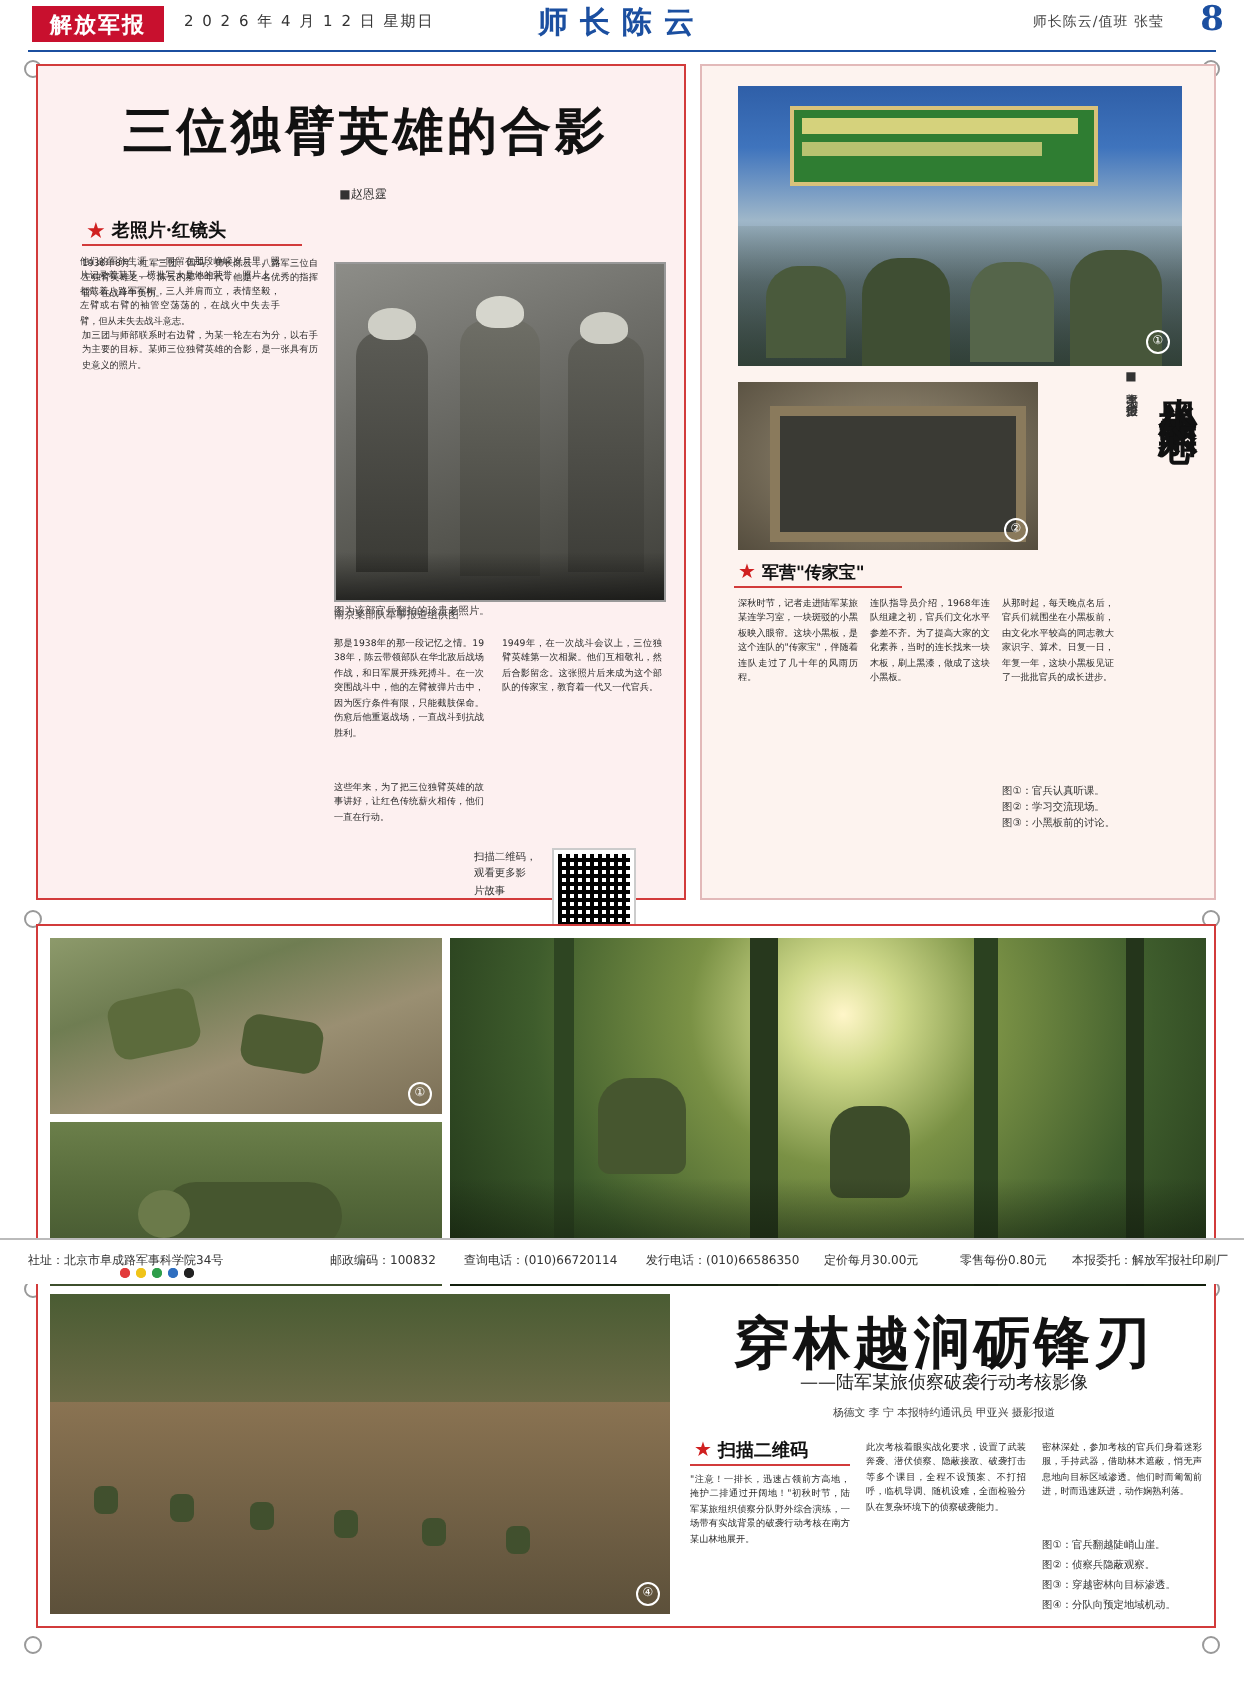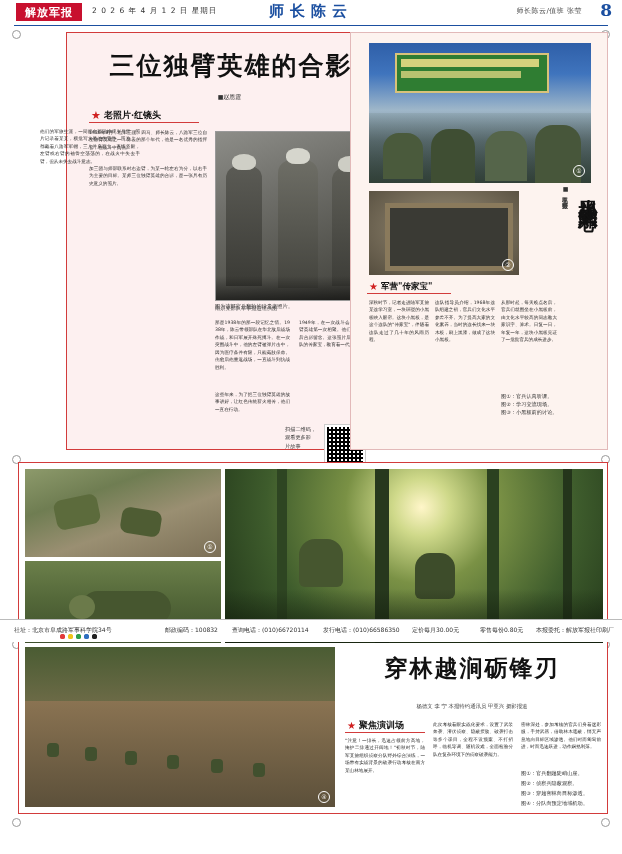--- a/index.html
+++ b/index.html
@@ -24,21 +24,21 @@
              font-size:15px;font-weight:bold;color:#1b4fa0;letter-spacing:6px;
              font-family:"DejaVu Serif","Liberation Serif",serif;}
   .editor{position:absolute;right:40px;top:6px;font-size:7px;color:#444;letter-spacing:.5px;}
   .pagenum{position:absolute;right:10px;top:0px;font-size:17px;font-weight:bold;color:#1b4fa0;
            font-family:"DejaVu Serif","Liberation Serif",serif;}
   .rule{position:absolute;left:14px;top:25px;width:594px;height:1px;background:#1b4fa0;}
 
   
   .box{position:absolute;box-sizing:border-box;}
   .redframe{border:1px solid #d23b3b;}
-  .pinkbg{background:#fdf0f0;margin-left:48px;}
+  .pinkbg{background:#fdf0f0;}
   .photo{position:absolute;overflow:hidden;}
   .cap{position:absolute;font-size:5.2px;color:#333;line-height:1.5;}
 
   h1.headline{
     font-family:"DejaVu Serif","Liberation Serif",serif;
     font-weight:bold;color:#111;margin:0;
   }
 
   
   .txt{font-size:4.6px;line-height:1.62;color:#2a2a2a;text-align:justify;
@@ -214,26 +214,28 @@
       <div style="position:absolute;left:22px;top:96px;width:12px;height:14px;background:#41502e;border-radius:4px;"></div>
       <div style="position:absolute;left:60px;top:100px;width:12px;height:14px;background:#41502e;border-radius:4px;"></div>
       <div style="position:absolute;left:100px;top:104px;width:12px;height:14px;background:#41502e;border-radius:4px;"></div>
       <div style="position:absolute;left:142px;top:108px;width:12px;height:14px;background:#41502e;border-radius:4px;"></div>
       <div style="position:absolute;left:186px;top:112px;width:12px;height:14px;background:#41502e;border-radius:4px;"></div>
       <div style="position:absolute;left:228px;top:116px;width:12px;height:14px;background:#41502e;border-radius:4px;"></div>
       <div style="position:absolute;right:5px;bottom:4px;width:10px;height:10px;border:1px solid #fff;border-radius:50%;color:#fff;font-size:6px;text-align:center;line-height:10px;">④</div>
     </div>
 
     <h1 class="headline" style="position:absolute;left:322px;top:190px;width:262px;text-align:center;
-        font-size:23px;letter-spacing:2px;">穿林越涧砺锋刃</h1>
+        font-size:28px;letter-spacing:2px;">穿林越涧砺锋刃</h1>
+    <div style="position:absolute;left:322px;top:222px;width:262px;text-align:center;font-size:9px;color:#222;
+        font-family:'DejaVu Serif','Liberation Serif',serif;">——陆军某旅侦察破袭行动考核影像</div>
     <div style="position:absolute;left:322px;top:240px;width:262px;text-align:center;font-size:5.4px;color:#444;">杨德文  李  宁  本报特约通讯员  甲亚兴  摄影报道</div>
 
     <div style="position:absolute;left:328px;top:256px;display:flex;align-items:center;gap:3px;">
       <span class="redstar" style="font-size:10px;line-height:1;">★</span>
-      <span class="sub-label" style="font-size:9px;">聚焦演训场</span>
+      <span class="sub-label" style="font-size:9px;">扫描二维码</span>
     </div>
     <div style="position:absolute;left:326px;top:269px;width:80px;height:1px;background:#d23b3b;"></div>
 
     <div class="txt" style="position:absolute;left:326px;top:274px;width:80px;height:66px;overflow:hidden;">"注意！一排长，迅速占领前方高地，掩护二排通过开阔地！"初秋时节，陆军某旅组织侦察分队野外综合演练，一场带有实战背景的破袭行动考核在南方某山林地展开。</div>
     <div class="txt" style="position:absolute;left:414px;top:258px;width:80px;height:82px;overflow:hidden;">此次考核着眼实战化要求，设置了武装奔袭、潜伏侦察、隐蔽接敌、破袭打击等多个课目，全程不设预案、不打招呼，临机导调、随机设难，全面检验分队在复杂环境下的侦察破袭能力。</div>
     <div class="txt" style="position:absolute;left:502px;top:258px;width:80px;height:82px;overflow:hidden;">密林深处，参加考核的官兵们身着迷彩服，手持武器，借助林木遮蔽，悄无声息地向目标区域渗透。他们时而匍匐前进，时而迅速跃进，动作娴熟利落。</div>
 
     <div class="cap" style="left:502px;top:306px;width:80px;line-height:1.7;">图①：官兵翻越陡峭山崖。</div>
     <div class="cap" style="left:502px;top:316px;width:80px;line-height:1.7;">图②：侦察兵隐蔽观察。</div>
     <div class="cap" style="left:502px;top:326px;width:80px;line-height:1.7;">图③：穿越密林向目标渗透。</div>

